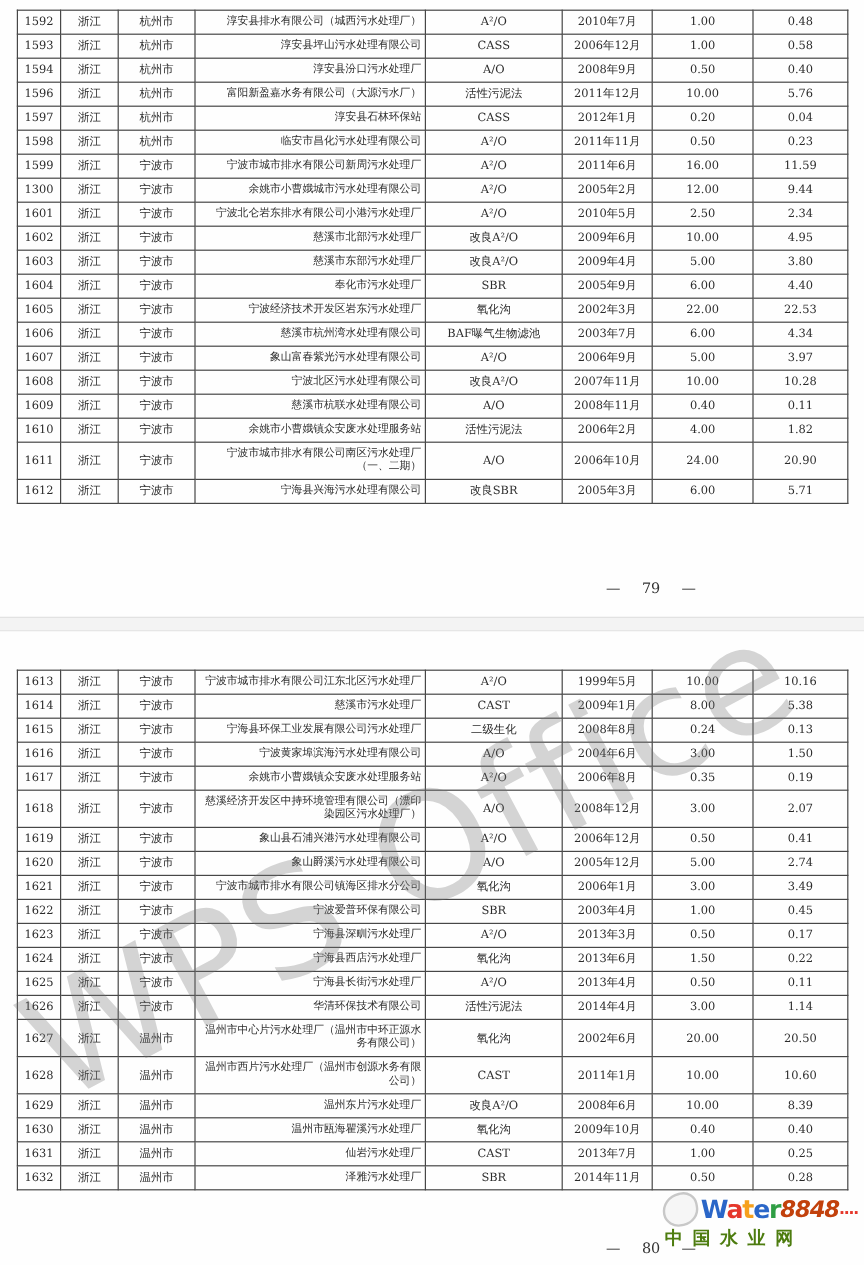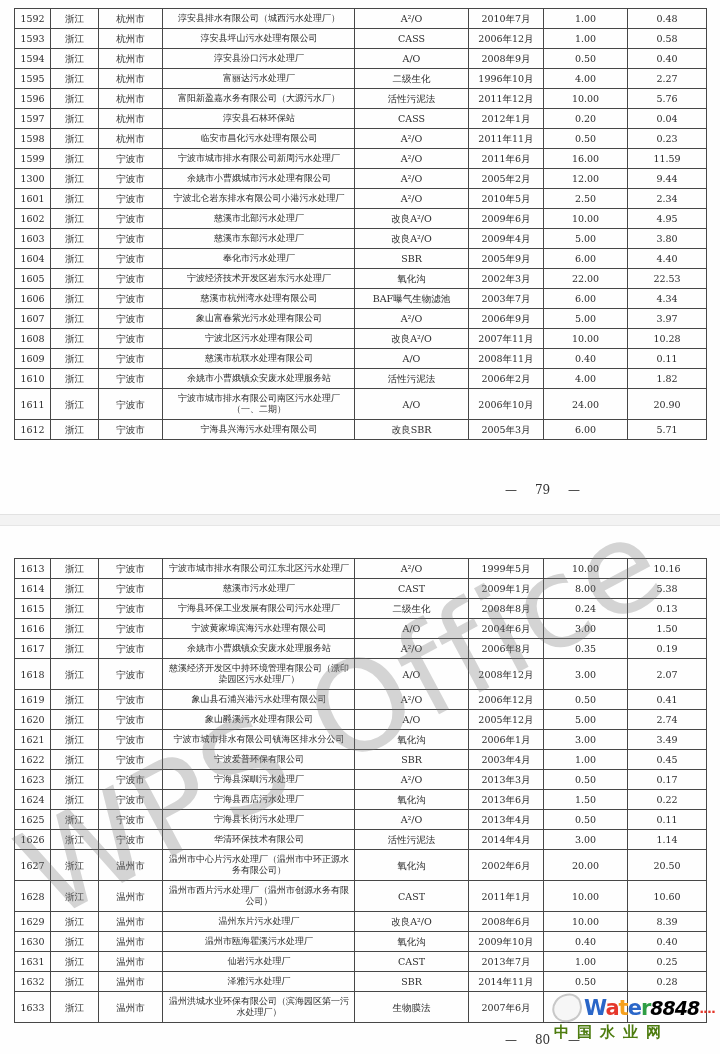--- a/index.html
+++ b/index.html
@@ -13,21 +13,21 @@
   .pg2{top:558px;}
   table.plant-table{border-collapse:collapse;table-layout:fixed;width:692px;background:transparent;border-radius:18px;}
   table.plant-table td{
     border:1px solid #474747;
     font-size:9.5px;line-height:11px;
     text-align:center;vertical-align:middle;
     padding:4px 2px;overflow:hidden;word-break:break-all;
   }
   .pg1 td{padding-top:5px;padding-bottom:5px;}
   .pg2 td{padding-top:4px;padding-bottom:4px;}
-  table.plant-table td.c3{text-align:center;padding-left:4px;padding-right:3px;font-size:9px;}
+  table.plant-table td.c3{text-align:right;padding-left:4px;padding-right:3px;font-size:9px;}
   .pageno{
     position:absolute;left:1px;width:579px;text-align:right;
     font-size:12px;color:#333;word-spacing:14px;
   }
   .pageno-79{top:483px;}
   .pageno-80{top:1033px;}
   .page-break{
     position:absolute;left:0;top:514px;width:720px;height:10px;
     background:#f3f3f3;border-top:1px solid #e2e2e2;border-bottom:1px solid #e6e6e6;
   }
@@ -95,30 +95,20 @@
         </tr>
         <tr>
           <td class="c0">1594</td>
           <td class="c1">浙江</td>
           <td class="c2">杭州市</td>
           <td class="c3">淳安县汾口污水处理厂</td>
           <td class="c4">A/O</td>
           <td class="c5">2008年9月</td>
           <td class="c6">0.50</td>
           <td class="c7">0.40</td>
-        </tr>
-        <tr>
-          <td class="c0">1595</td>
-          <td class="c1">浙江</td>
-          <td class="c2">杭州市</td>
-          <td class="c3">富丽达污水处理厂</td>
-          <td class="c4">二级生化</td>
-          <td class="c5">1996年10月</td>
-          <td class="c6">4.00</td>
-          <td class="c7">2.27</td>
         </tr>
         <tr>
           <td class="c0">1596</td>
           <td class="c1">浙江</td>
           <td class="c2">杭州市</td>
           <td class="c3">富阳新盈嘉水务有限公司（大源污水厂）</td>
           <td class="c4">活性污泥法</td>
           <td class="c5">2011年12月</td>
           <td class="c6">10.00</td>
           <td class="c7">5.76</td>
@@ -496,38 +486,28 @@
         <tr>
           <td class="c0">1632</td>
           <td class="c1">浙江</td>
           <td class="c2">温州市</td>
           <td class="c3">泽雅污水处理厂</td>
           <td class="c4">SBR</td>
           <td class="c5">2014年11月</td>
           <td class="c6">0.50</td>
           <td class="c7">0.28</td>
         </tr>
-        <tr>
-          <td class="c0">1633</td>
-          <td class="c1">浙江</td>
-          <td class="c2">温州市</td>
-          <td class="c3">温州洪城水业环保有限公司（滨海园区第一污水处理厂）</td>
-          <td class="c4">生物膜法</td>
-          <td class="c5">2007年6月</td>
-          <td class="c6"></td>
-          <td class="c7"></td>
-        </tr>
       </tbody>
   </table>
 </div>
 <div class="pageno pageno-80">— 80 —</div>
 
 <div class="watermark">WPS Office</div>
 
 <div class="site-logo">
   <div class="logo-row1">
     <span class="logo-sketch"></span>
     <span class="logo-word" id="logo-word"><span style="color: rgb(42, 102, 200);">W</span><span style="color: rgb(229, 55, 43);">a</span><span style="color: rgb(246, 160, 28);">t</span><span style="color: rgb(42, 102, 200);">e</span><span style="color: rgb(47, 158, 68);">r</span></span>
-      <span class="logo-number" id="logo-number" style="color: #000000;">8848</span>
+      <span class="logo-number" id="logo-number" style="color: #c2410c;">8848</span>
       <span class="logo-dots" id="logo-dots" style="color: rgb(229, 55, 43);">....</span>
   </div>
   <div class="logo-subtitle" id="logo-subtitle" style="color: #4d7c0f;">中国水业网</div>
 </div>
 
 </body></html>

